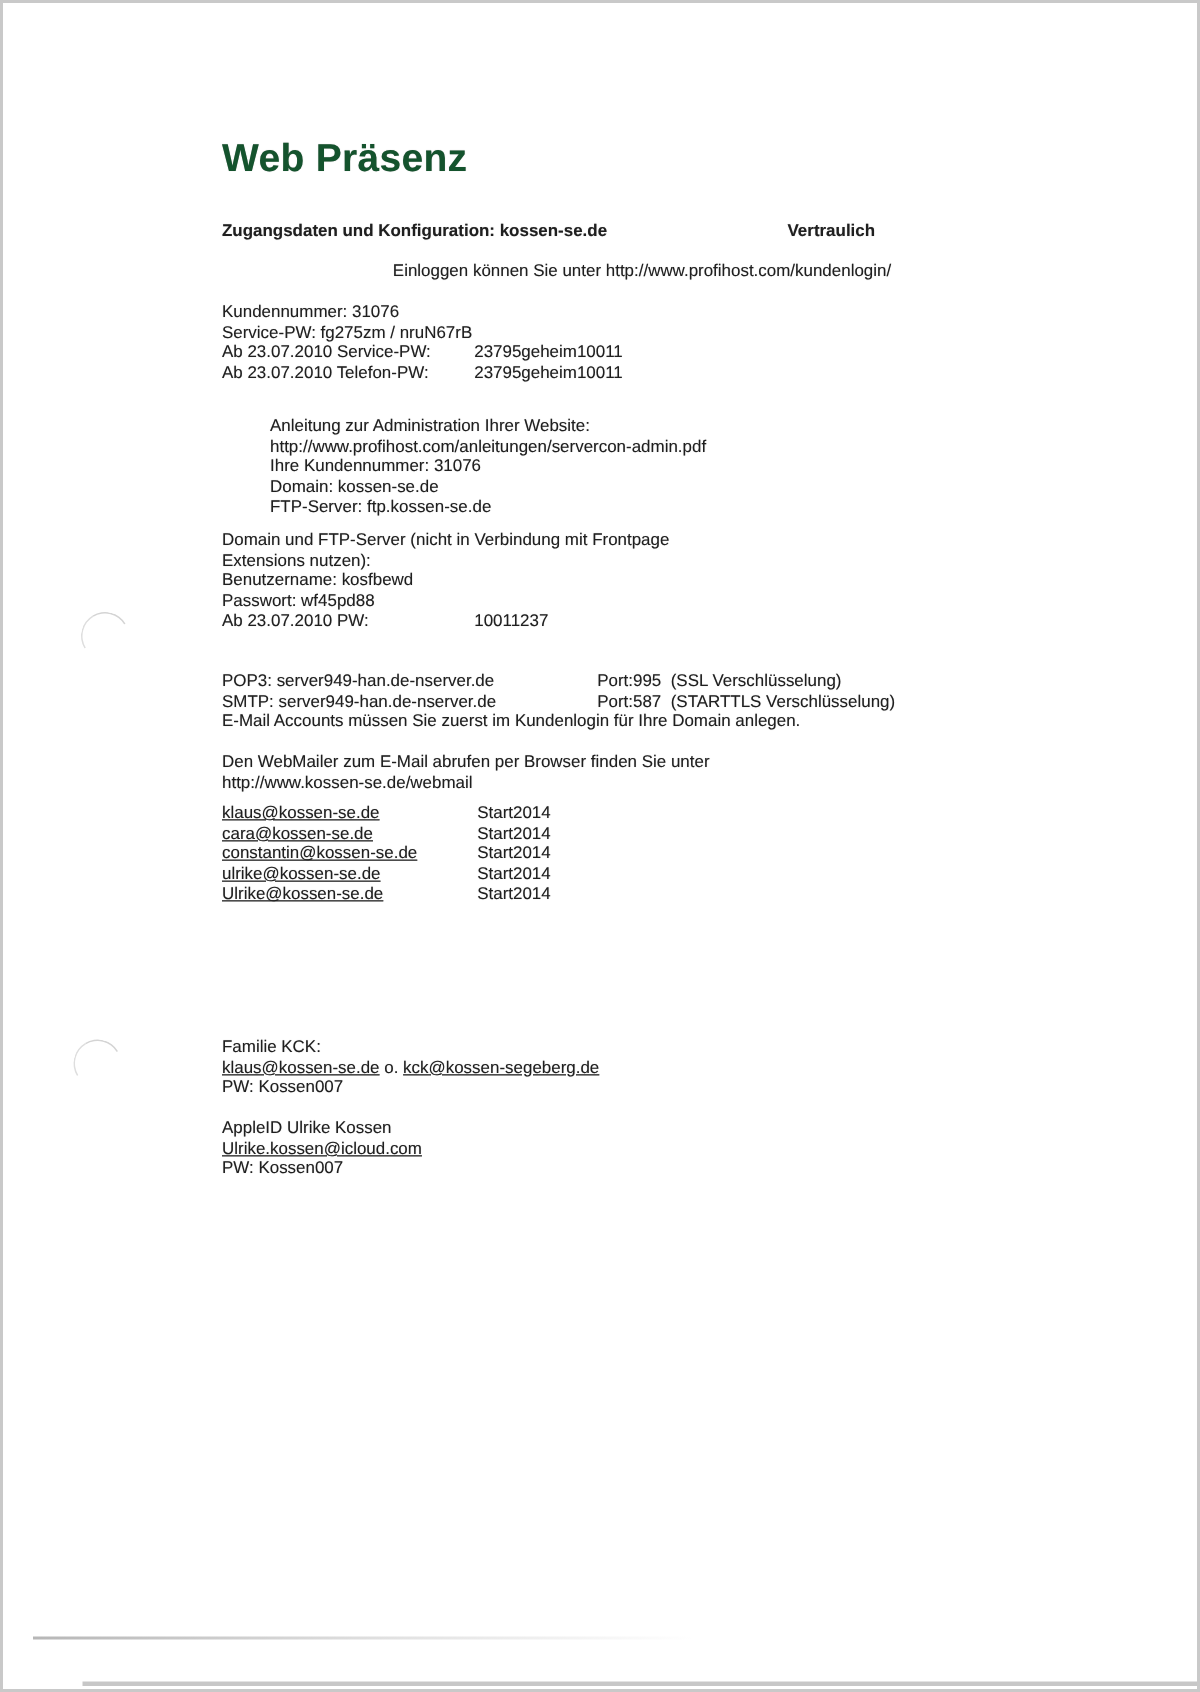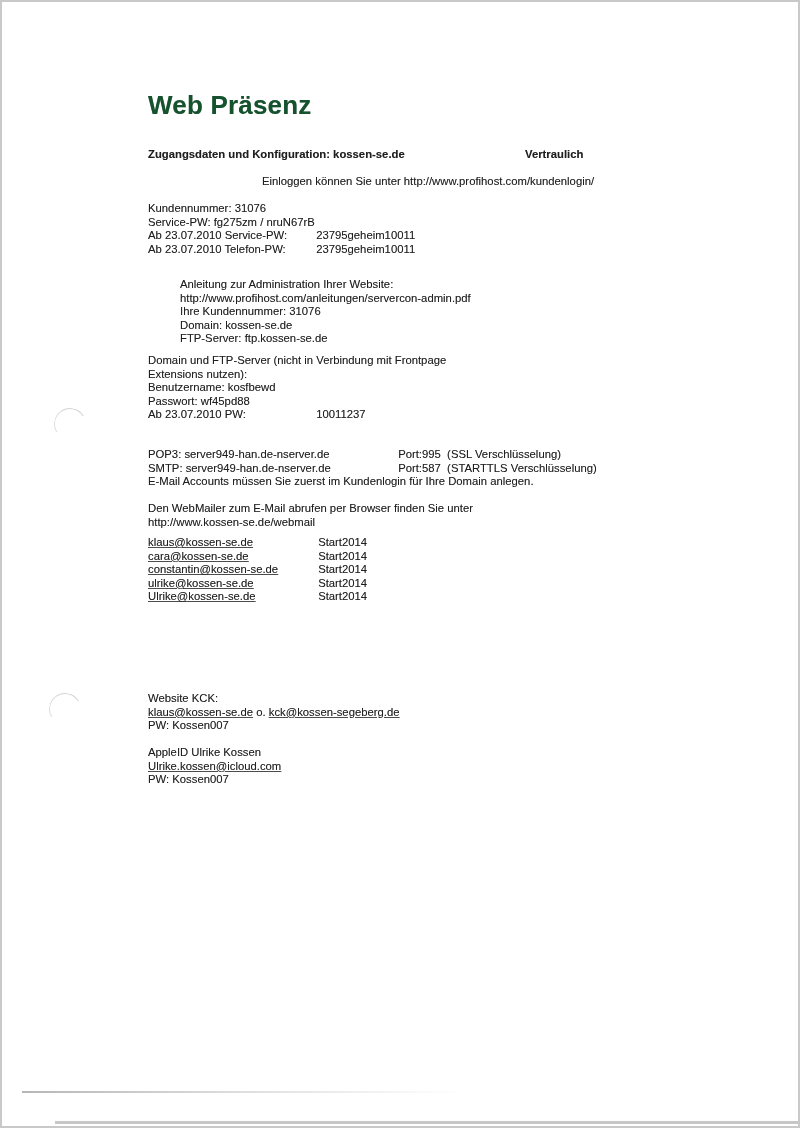--- a/index.html
+++ b/index.html
@@ -143,21 +143,21 @@
       <span class="cell-167"><span class="u">ulrike@kossen-se.de</span></span>
       <span>Start2014</span>
     </div>
     <div class="row">
       <span class="cell-167"><span class="u">Ulrike@kossen-se.de</span></span>
       <span>Start2014</span>
     </div>
   </div>
 
   <div class="abs textblock" style="top:690px;">
-    <div class="row">Website KCK:</div>
+    <div class="row">Familie KCK:</div>
     <div class="row">
       <span class="u">klaus@kossen-se.de</span><span class="pre"> o. </span><span class="u">kck@kossen-segeberg.de</span>
     </div>
     <div class="row">PW: Kossen007</div>
   </div>
 
   <div class="abs textblock" style="top:744px;">
     <div class="row">AppleID Ulrike Kossen</div>
     <div class="row"><span class="u">Ulrike.kossen@icloud.com</span></div>
     <div class="row">PW: Kossen007</div>

